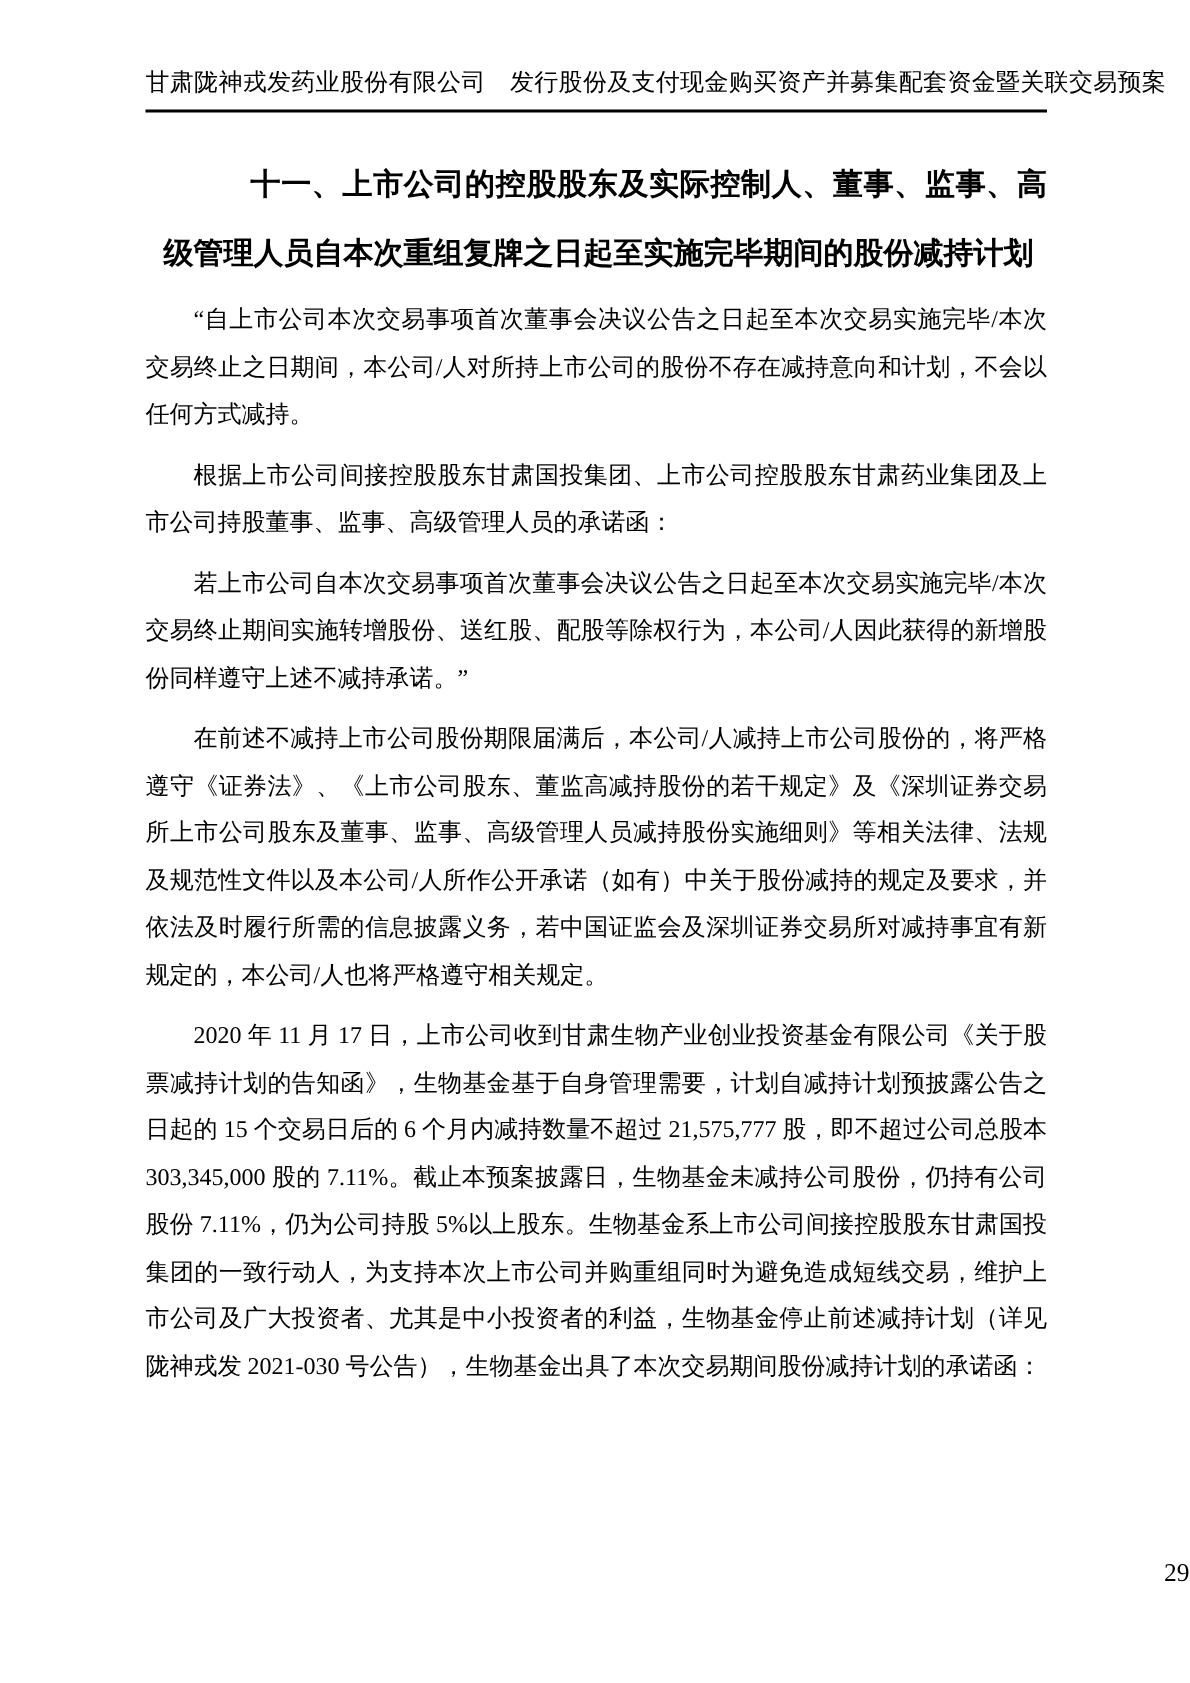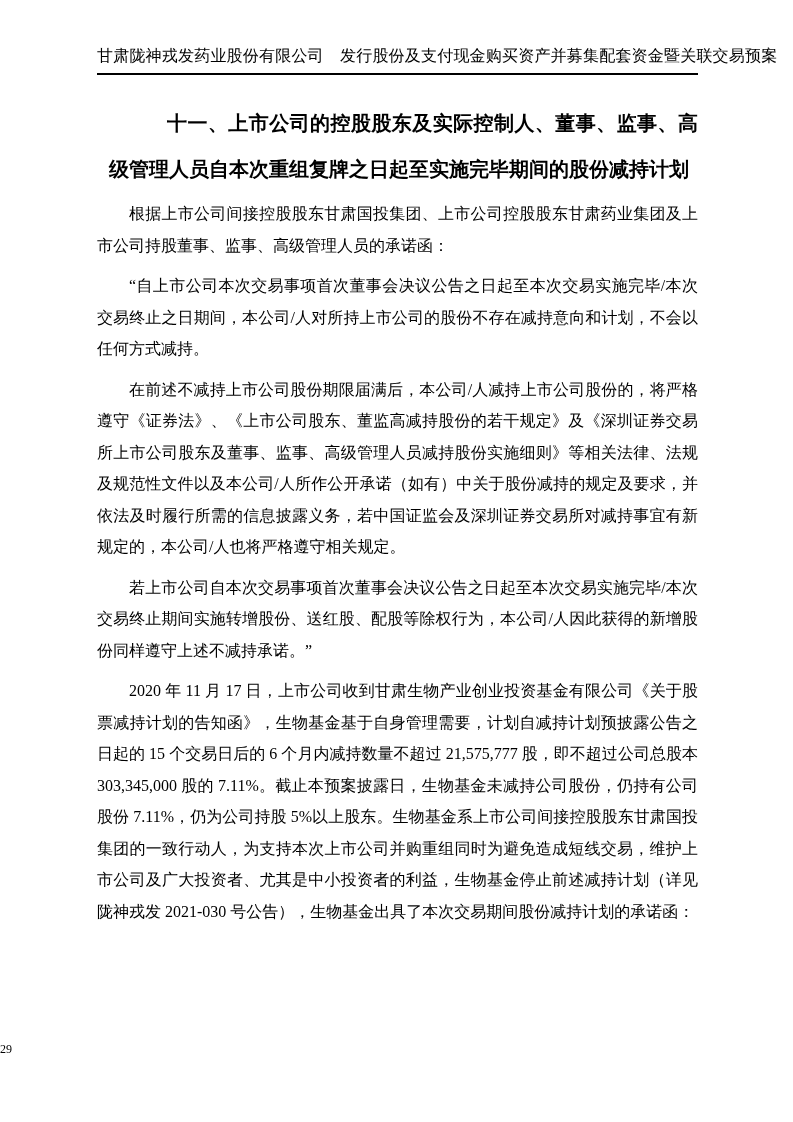--- a/index.html
+++ b/index.html
@@ -45,37 +45,37 @@
     word-break: break-all;
   }
   .body-text p:first-child {
     margin-top: 6px;
   }
   .page-number {
     position: absolute;
     left: 0;
     right: 0;
     top: 1041px;
-    text-align: left;
-    font-size: 12px;
+    text-align: right;
+    font-size: 17px;
     line-height: 16px;
   }
 </style>
 </head>
 <body>
 
 <div class="page">
 
   <div class="doc-header">甘肃陇神戎发药业股份有限公司　发行股份及支付现金购买资产并募集配套资金暨关联交易预案</div>
 
   <div class="section-heading">十一、上市公司的控股股东及实际控制人、董事、监事、高级管理人员自本次重组复牌之日起至实施完毕期间的股份减持计划</div>
 
   <div class="body-text">
+    <p>“自上市公司本次交易事项首次董事会决议公告之日起至本次交易实施完毕/本次交易终止之日期间，本公司/人对所持上市公司的股份不存在减持意向和计划，不会以任何方式减持。</p>
     <p>根据上市公司间接控股股东甘肃国投集团、上市公司控股股东甘肃药业集团及上市公司持股董事、监事、高级管理人员的承诺函：</p>
-    <p>“自上市公司本次交易事项首次董事会决议公告之日起至本次交易实施完毕/本次交易终止之日期间，本公司/人对所持上市公司的股份不存在减持意向和计划，不会以任何方式减持。</p>
+    <p>若上市公司自本次交易事项首次董事会决议公告之日起至本次交易实施完毕/本次交易终止期间实施转增股份、送红股、配股等除权行为，本公司/人因此获得的新增股份同样遵守上述不减持承诺。”</p>
     <p>在前述不减持上市公司股份期限届满后，本公司/人减持上市公司股份的，将严格遵守《证券法》、《上市公司股东、董监高减持股份的若干规定》及《深圳证券交易所上市公司股东及董事、监事、高级管理人员减持股份实施细则》等相关法律、法规及规范性文件以及本公司/人所作公开承诺（如有）中关于股份减持的规定及要求，并依法及时履行所需的信息披露义务，若中国证监会及深圳证券交易所对减持事宜有新规定的，本公司/人也将严格遵守相关规定。</p>
-    <p>若上市公司自本次交易事项首次董事会决议公告之日起至本次交易实施完毕/本次交易终止期间实施转增股份、送红股、配股等除权行为，本公司/人因此获得的新增股份同样遵守上述不减持承诺。”</p>
     <p>2020 年 11 月 17 日，上市公司收到甘肃生物产业创业投资基金有限公司《关于股票减持计划的告知函》，生物基金基于自身管理需要，计划自减持计划预披露公告之日起的 15 个交易日后的 6 个月内减持数量不超过 21,575,777 股，即不超过公司总股本 303,345,000 股的 7.11%。截止本预案披露日，生物基金未减持公司股份，仍持有公司股份 7.11%，仍为公司持股 5%以上股东。生物基金系上市公司间接控股股东甘肃国投集团的一致行动人，为支持本次上市公司并购重组同时为避免造成短线交易，维护上市公司及广大投资者、尤其是中小投资者的利益，生物基金停止前述减持计划（详见陇神戎发 2021-030 号公告），生物基金出具了本次交易期间股份减持计划的承诺函：</p>
   </div>
 
   <div class="page-number">29</div>
 
 </div>
 
 </body></html>

